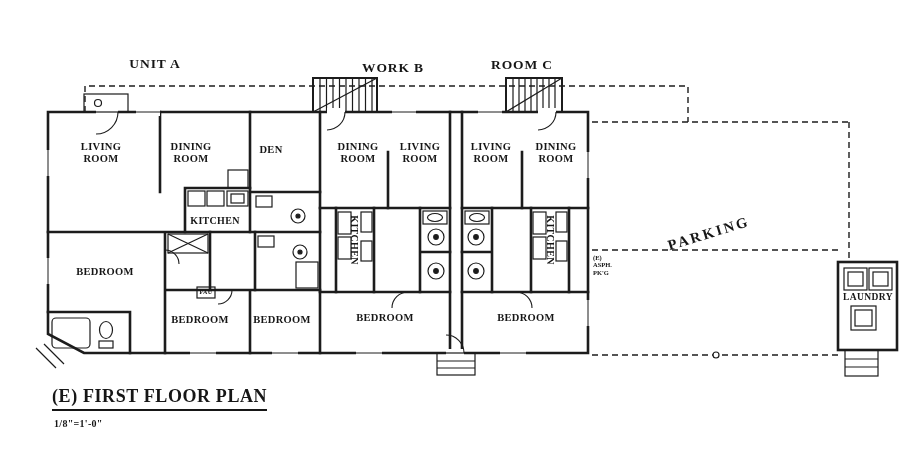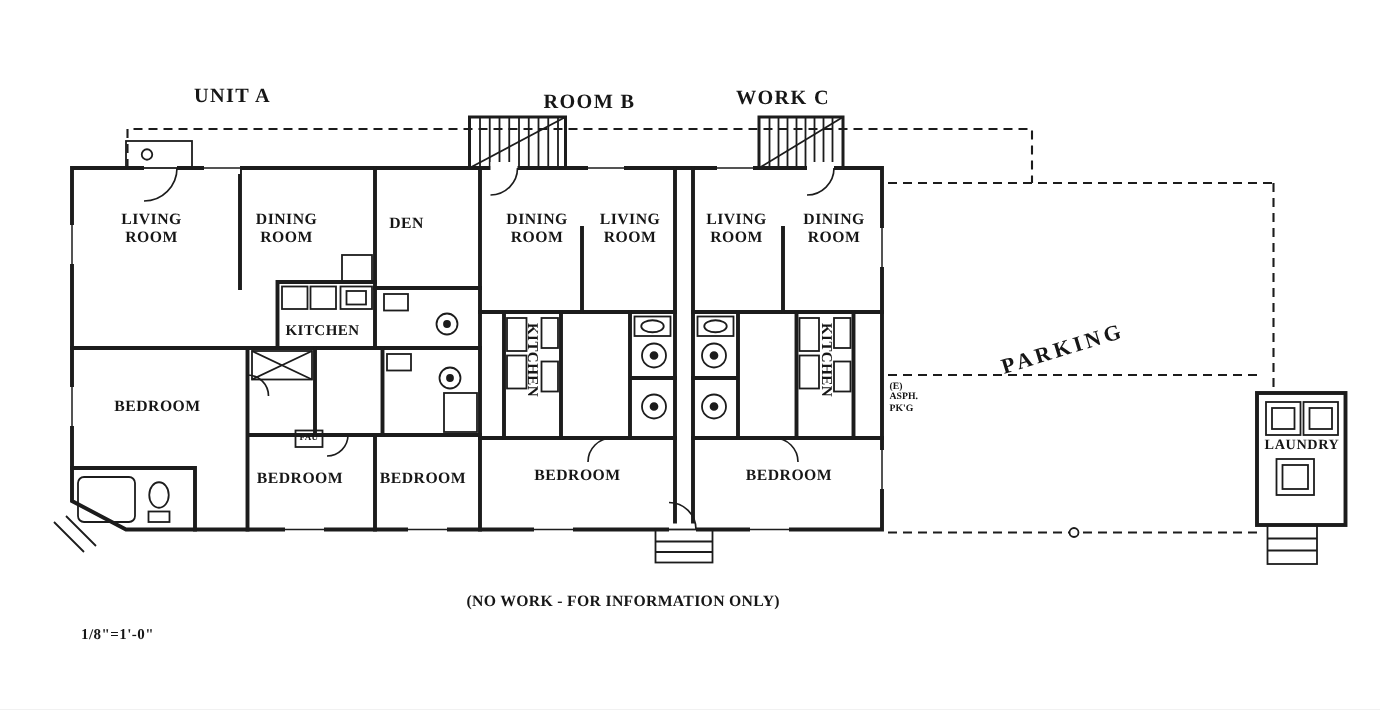--- a/index.html
+++ b/index.html
@@ -179,22 +179,22 @@
       <rect x="848" y="272" width="15" height="14"></rect>
         <rect x="873" y="272" width="15" height="14"></rect>
       <rect x="851" y="306" width="25" height="24"></rect>
         <rect x="855" y="310" width="17" height="16"></rect>
       <rect x="845" y="350" width="33" height="26"></rect>
       <path d="M845,359 L878,359 M845,367 L878,367"></path>
     </g>
   </svg>
 
   <div class="lbl unit" style="left:120px;top:56px;width:70px;">UNIT A</div>
-  <div class="lbl unit" style="left:358px;top:60px;width:70px;">ROOM B</div>
-  <div class="lbl unit" style="left:487px;top:57px;width:70px;">WORK C</div>
+  <div class="lbl unit" style="left:358px;top:60px;width:70px;">WORK B</div>
+  <div class="lbl unit" style="left:487px;top:57px;width:70px;">ROOM C</div>
 
   <div class="lbl room" style="left:72px;top:141px;width:58px;">LIVING ROOM</div>
   <div class="lbl room" style="left:162px;top:141px;width:58px;">DINING ROOM</div>
   <div class="lbl room" style="left:248px;top:144px;width:46px;">DEN</div>
   <div class="lbl room-sm" style="left:186px;top:215px;width:58px;">KITCHEN</div>
   <div class="lbl room" style="left:68px;top:266px;width:74px;">BEDROOM</div>
   <div class="lbl room" style="left:163px;top:314px;width:74px;">BEDROOM</div>
   <div class="lbl room" style="left:245px;top:314px;width:74px;">BEDROOM</div>
   <div class="lbl room" style="left:329px;top:141px;width:58px;">DINING ROOM</div>
   <div class="lbl room" style="left:391px;top:141px;width:58px;">LIVING ROOM</div>
@@ -207,16 +207,16 @@
 
   <div class="lbl parking-lbl" style="left:654px;top:225px;width:110px;height:18px;">PARKING</div>
   <div class="lbl laundry-lbl" style="left:837px;top:292px;width:62px;">LAUNDRY</div>
   <div class="lbl tiny" style="left:593px;top:254px;width:34px;text-align:left;">
     <span>(E)</span>
     <span>ASPH.</span>
     <span>PK'G</span>
   </div>
   <div class="lbl fau" style="left:198px;top:289px;width:16px;">FAU</div>
 
-  <div class="lbl title-note" style="left:311px;top:396px;">(NO WORK - FOR INFORMATION ONLY)</div>
+  <div class="lbl title-main" style="left:52px;top:386px;">(E) FIRST FLOOR PLAN</div>
   <div class="lbl title-scale" style="left:54px;top:418px;">1/8"=1'-0"</div>
 
 </div>
 
 </body></html>

